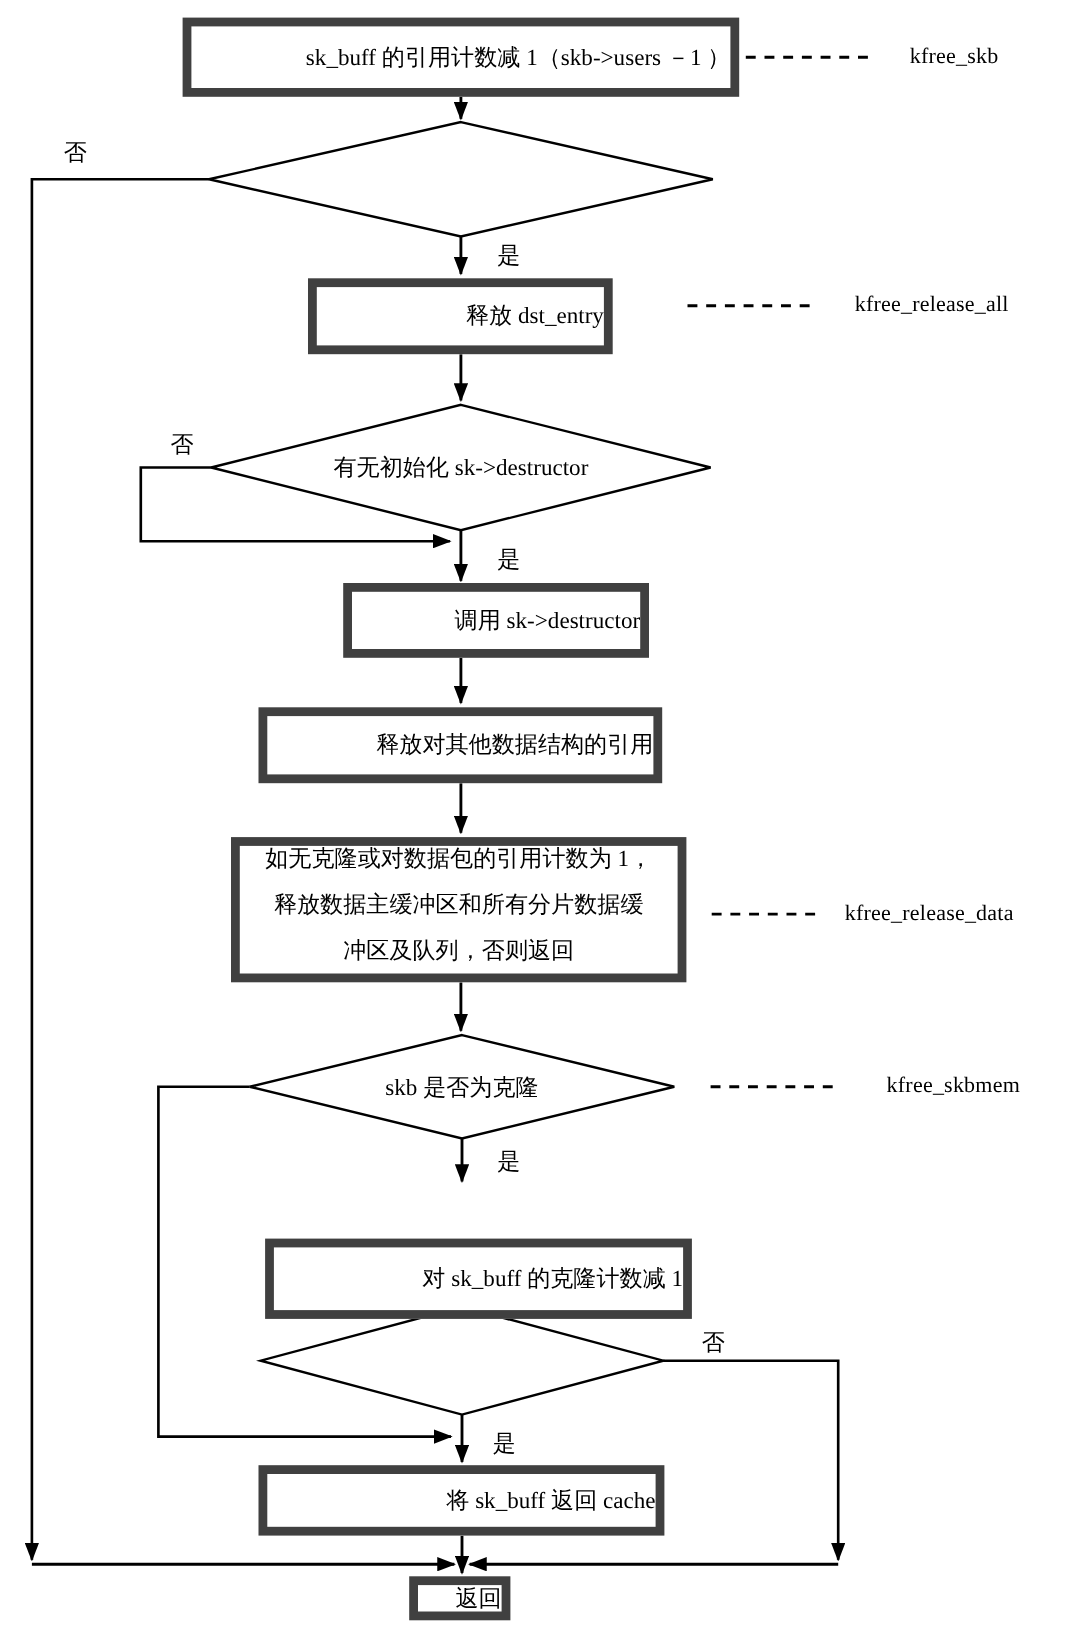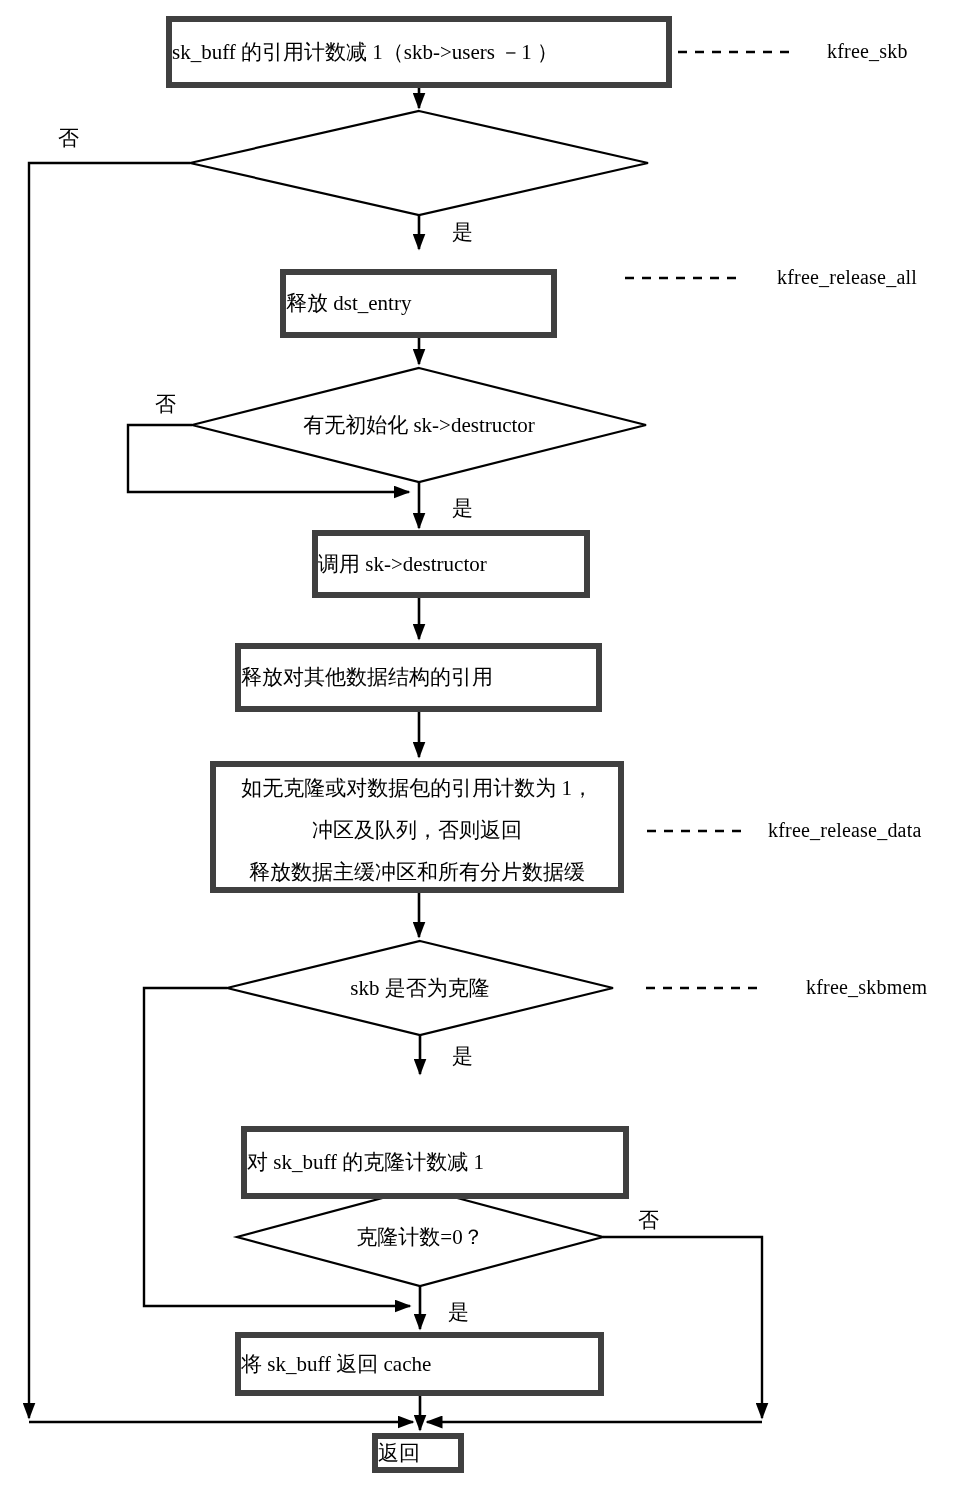--- a/index.html
+++ b/index.html
@@ -3,22 +3,22 @@
 <meta charset="utf-8">
 <style>
   html,body{margin:0;padding:0;background:#ffffff;}
   .canvas{
     position:relative;width:980px;height:1489px;background:#ffffff;
     font-family:"Liberation Serif","DejaVu Serif",serif;color:#000;
     overflow:hidden;
   }
   .canvas svg{position:absolute;left:0;top:0;}
   .node{
-    position:absolute;display:flex;align-items:center;justify-content:flex-start;
-    text-align:center;background:#ffffff;border:6px solid #404040;
+    position:absolute;display:flex;align-items:center;justify-content:flex-end;
+    text-align:center;background:#ffffff;border:8px solid #404040;
     font-size:21px;line-height:1.25;box-sizing:border-box;
   }
   .dlabel{
     position:absolute;display:flex;align-items:center;justify-content:center;
     text-align:center;font-size:21px;background:transparent;border:none;
   }
   .blabel{
     position:absolute;font-size:21px;white-space:nowrap;
   }
   .flabel{
@@ -70,59 +70,56 @@
     <polygon points="419,111 648,163 419,215 190,163" fill="#ffffff" stroke="#000" stroke-width="2.2"></polygon>
     <polygon points="419,368 646,425 419,482 192,425" fill="#ffffff" stroke="#000" stroke-width="2.2"></polygon>
     <polygon points="420,941 613,988 420,1035 227,988" fill="#ffffff" stroke="#000" stroke-width="2.2"></polygon>
     <polygon points="420,1188 603,1237 420,1286 237,1237" fill="#ffffff" stroke="#000" stroke-width="2.2"></polygon>
   </svg>
 
   <div class="node" style="left:166px;top:16px;width:506px;height:72px;">
     <span>sk_buff 的引用计数减 1（skb-&gt;users －1 ）</span>
   </div>
 
-  <div class="node" style="left:280px;top:269px;width:277px;height:69px;">
+  <div class="node" style="left:280px;top:253px;width:277px;height:69px;">
     <span>释放 dst_entry</span>
   </div>
 
   <div class="node" style="left:280px;top:530px;width:278px;height:68px;margin-left:32px;">
     <span>调用 sk-&gt;destructor</span>
   </div>
 
   <div class="node" style="left:235px;top:643px;width:367px;height:69px;">
     <span>释放对其他数据结构的引用</span>
   </div>
 
   <div class="node multiline" style="left:210px;top:761px;width:414px;height:132px;">
     <span>如无克隆或对数据包的引用计数为 1，</span>
+    <span>释放数据主缓冲区和所有分片数据缓</span>
     <span>冲区及队列，否则返回</span>
-    <span>释放数据主缓冲区和所有分片数据缓</span>
   </div>
 
   <div class="node" style="left:226px;top:1126px;width:388px;height:73px;margin-left:15px;">
     <span>对 sk_buff 的克隆计数减 1</span>
   </div>
 
   <div class="node" style="left:235px;top:1332px;width:369px;height:64px;">
     <span>将 sk_buff 返回 cache</span>
   </div>
 
   <div class="node" style="left:372px;top:1433px;width:92px;height:40px;">
     <span>返回</span>
   </div>
 
   <div class="dlabel" style="left:192px;top:370px;width:454px;height:110px;">
     <span>有无初始化 sk-&gt;destructor</span>
   </div>
   <div class="dlabel" style="left:227px;top:943px;width:386px;height:90px;">
     <span>skb 是否为克隆</span>
   </div>
-  <div class="dlabel" style="left:237px;top:1190px;width:366px;height:94px;">
-    <span>克隆计数=0？</span>
-  </div>
 
   <div class="blabel" style="left:58px;top:124px;">否</div>
   <div class="blabel" style="left:452px;top:218px;">是</div>
   <div class="blabel" style="left:155px;top:390px;">否</div>
   <div class="blabel" style="left:452px;top:494px;">是</div>
   <div class="blabel" style="left:452px;top:1042px;">是</div>
   <div class="blabel" style="left:638px;top:1206px;">否</div>
   <div class="blabel" style="left:448px;top:1298px;">是</div>
 
   <div class="flabel" style="left:827px;top:40px;">kfree_skb</div>

